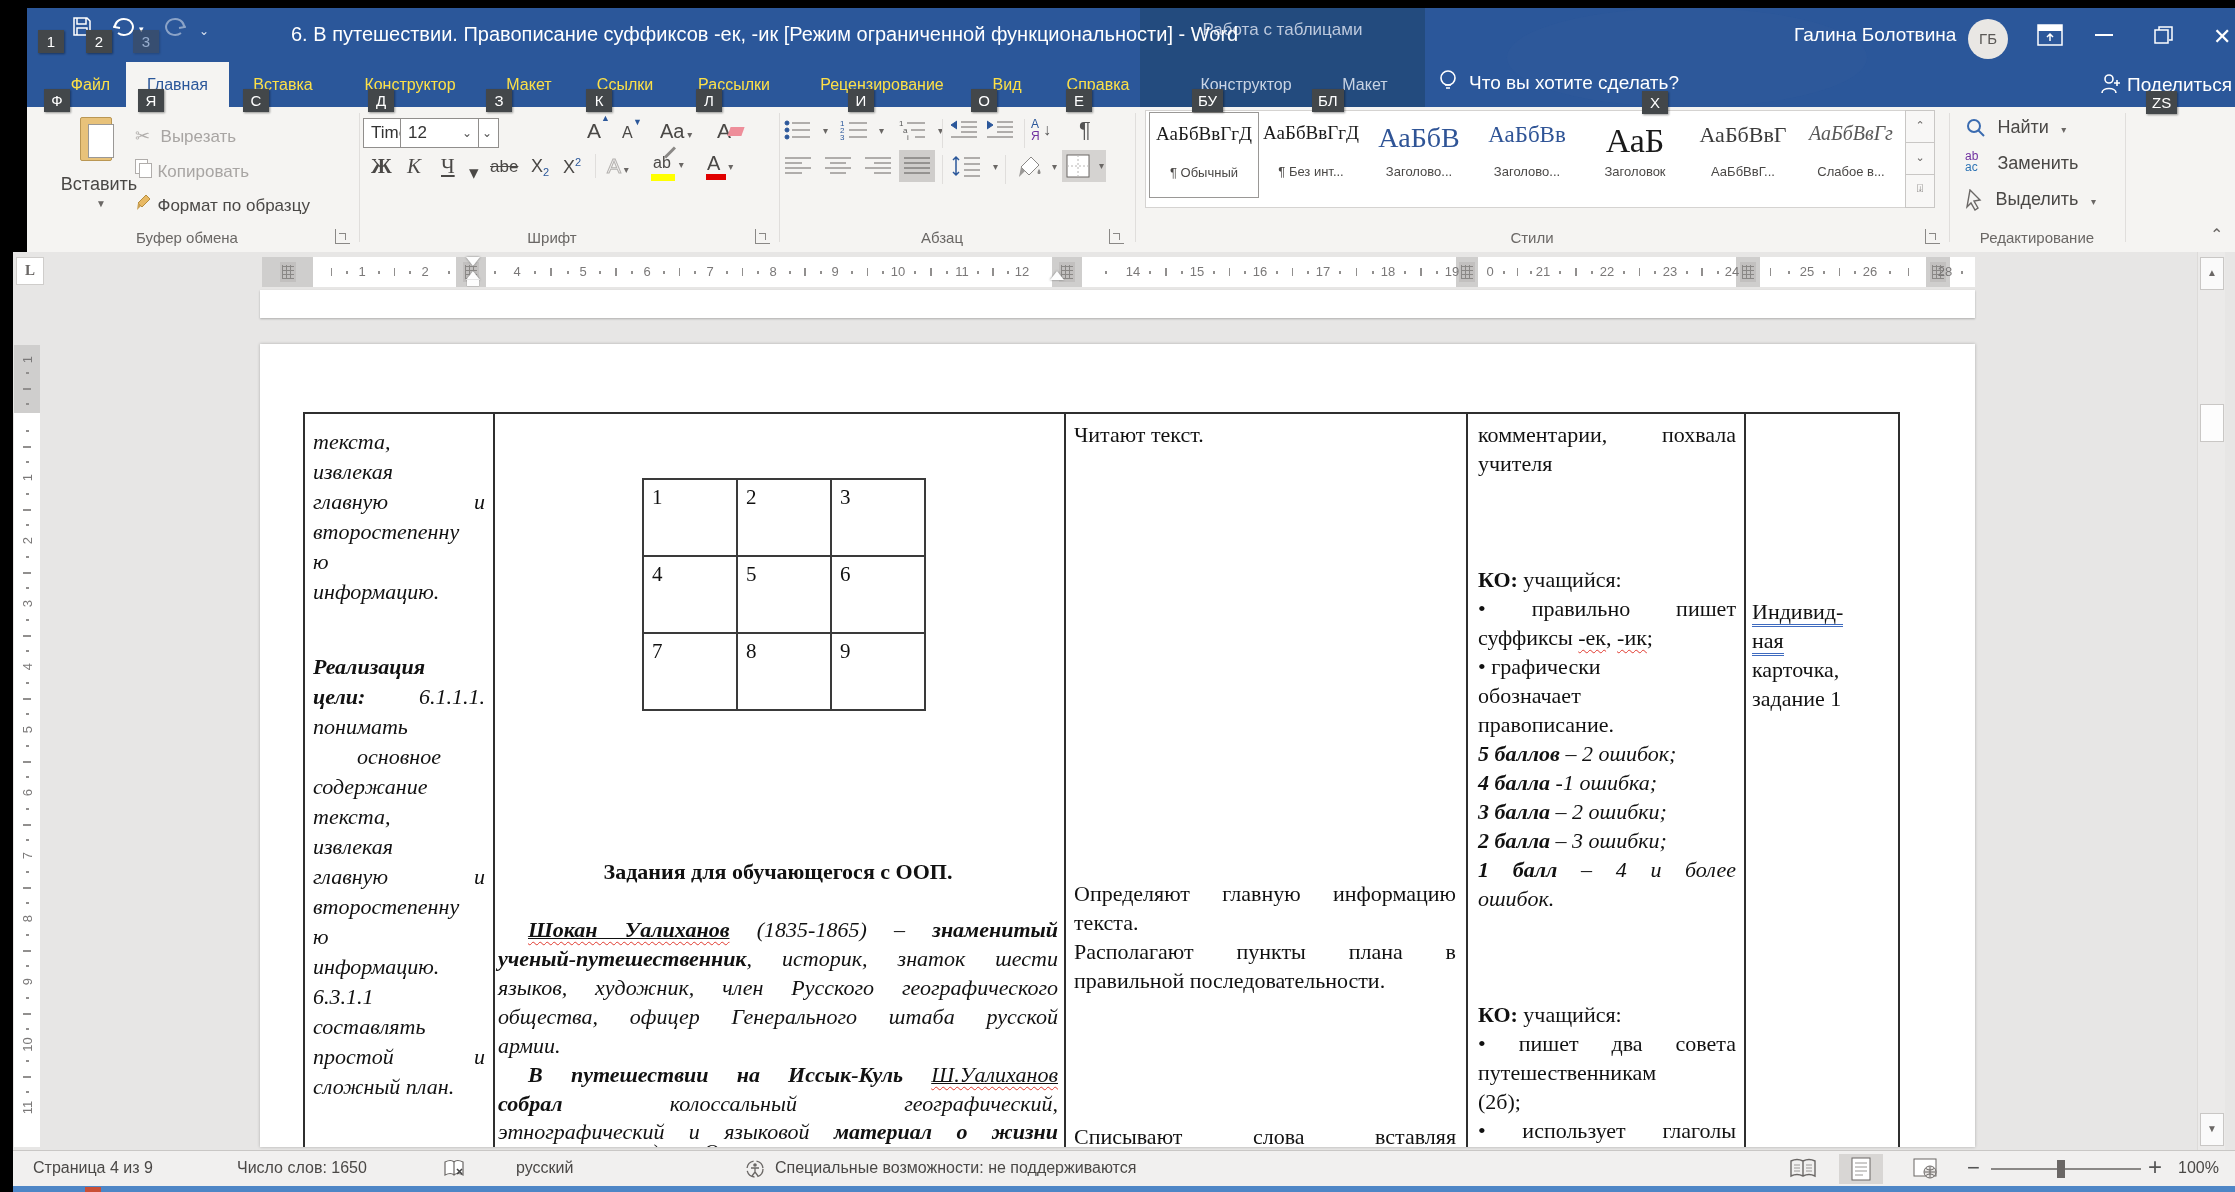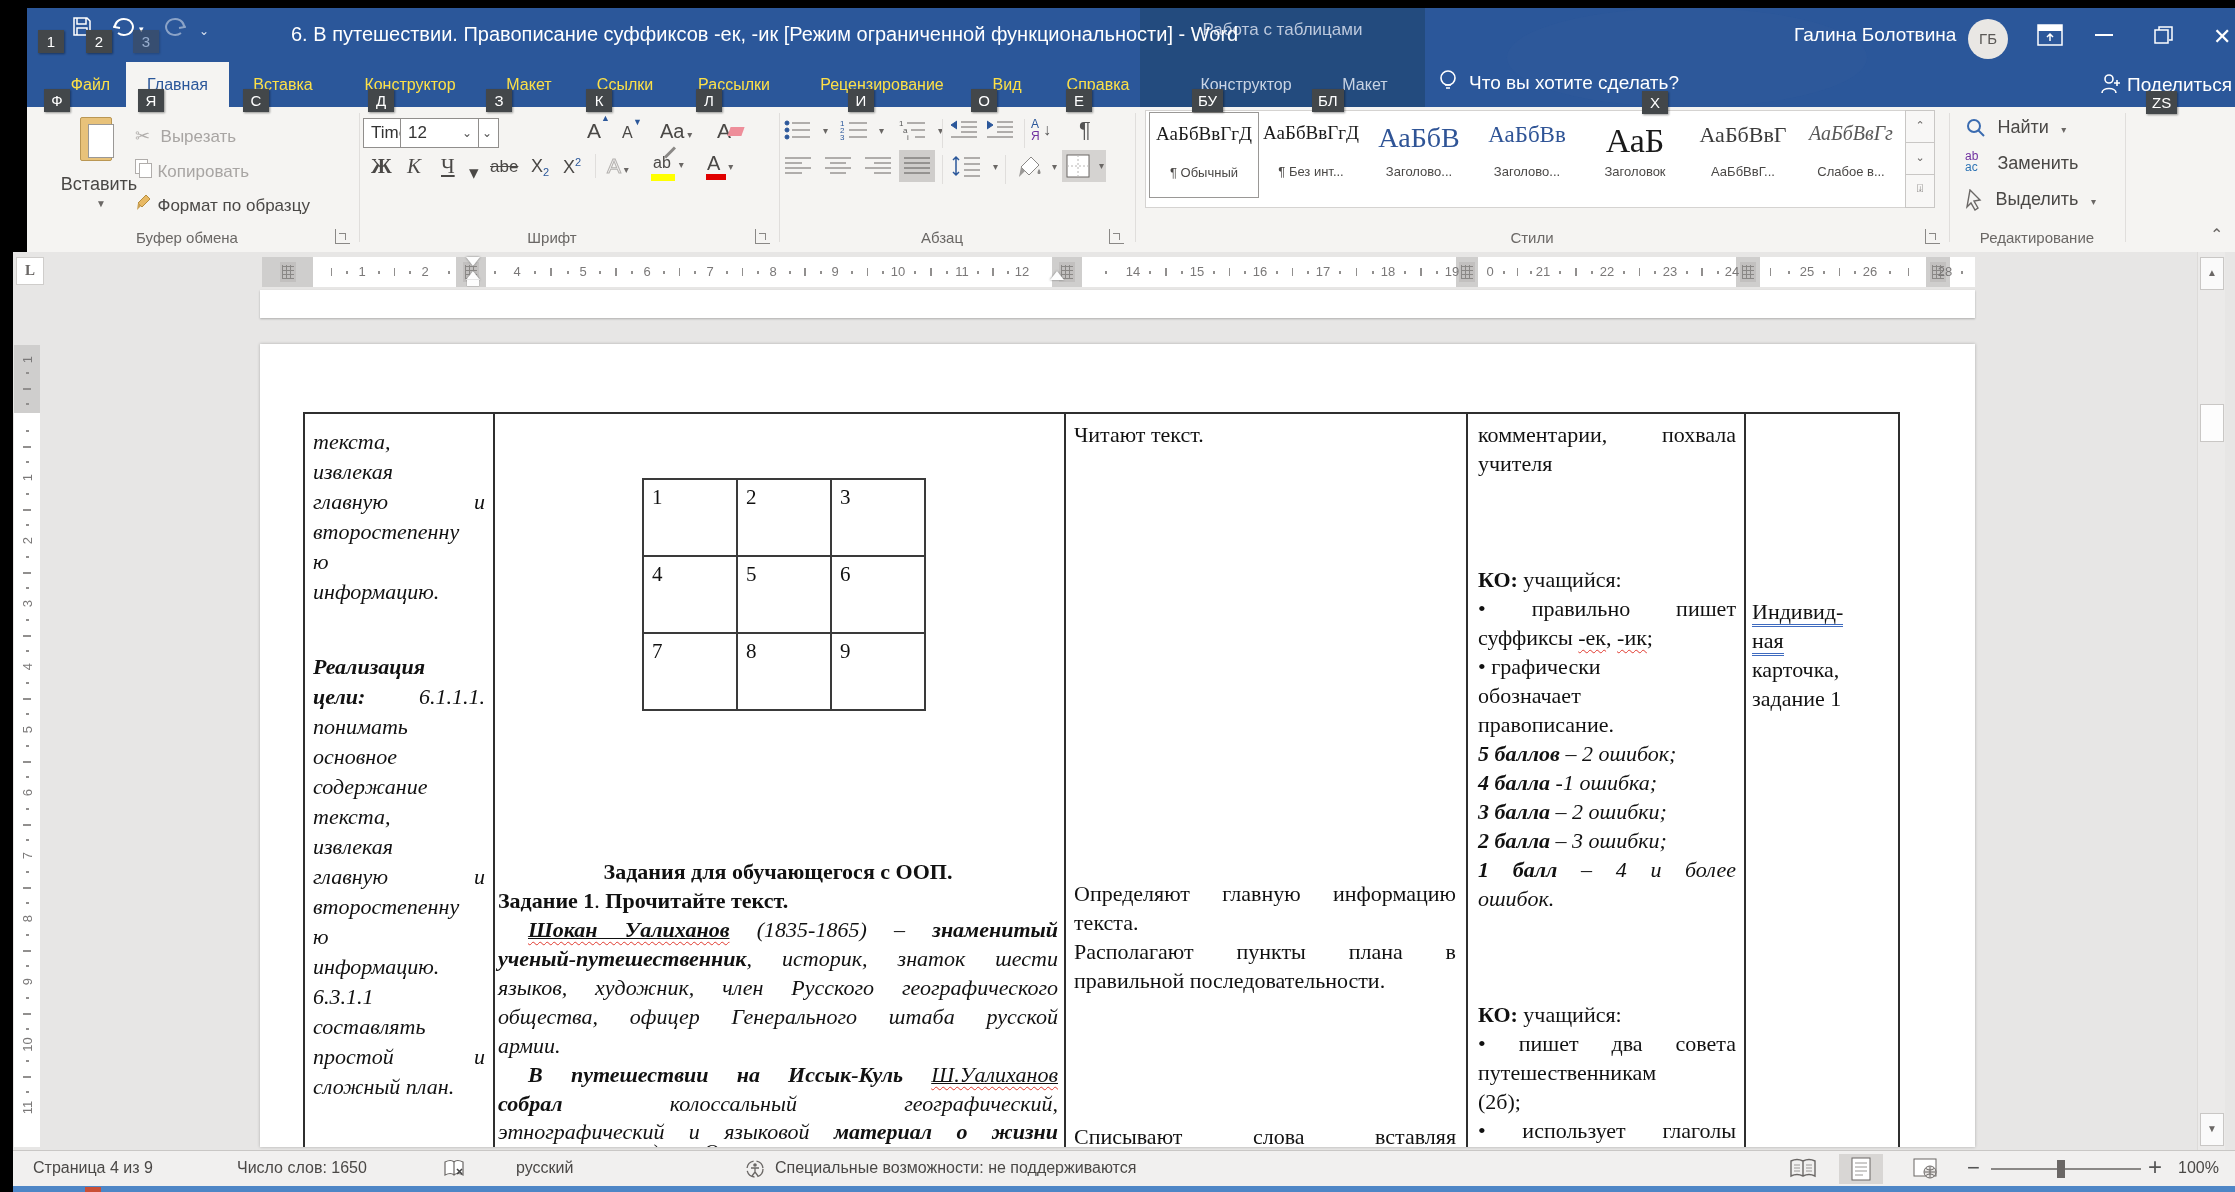--- a/index.html
+++ b/index.html
@@ -566,34 +566,33 @@
         <div class="abs" style="left: 580px; top: 295px; font-family: &quot;Liberation Serif&quot;, serif; font-size: 21px; color: rgb(17, 17, 17);">9</div>
         <div class="docline" style="left: 53px; top: 86px; width: 172px;"><span class="ri ">текста,</span></div>
         <div class="docline" style="left: 53px; top: 116px; width: 172px;"><span class="ri ">извлекая</span></div>
         <div class="docline jst" style="left: 53px; top: 146px; width: 172px;"><span class="ri ">главную и</span></div>
         <div class="docline" style="left: 53px; top: 176px; width: 172px;"><span class="ri ">второстепенну</span></div>
         <div class="docline" style="left: 53px; top: 206px; width: 172px;"><span class="ri ">ю</span></div>
         <div class="docline" style="left: 53px; top: 236px; width: 172px;"><span class="ri ">информацию.</span></div>
         <div class="docline" style="left: 53px; top: 311px; width: 172px;"><span class="rb ri ">Реализация</span></div>
         <div class="docline jst" style="left: 53px; top: 341px; width: 172px;"><span class="rb ri ">цели:</span><span class="ri "> 6.1.1.1.</span></div>
         <div class="docline" style="left: 53px; top: 371px; width: 172px;"><span class="ri ">понимать</span></div>
-        <div class="docline" style="left: 53px; top: 401px; width: 172px;"><span class="ri ">основное</span></div>
+        <div class="docline" style="left: 53px; top: 401px; width: 172px; text-align: center;"><span class="ri ">основное</span></div>
         <div class="docline" style="left: 53px; top: 431px; width: 172px;"><span class="ri ">содержание</span></div>
         <div class="docline" style="left: 53px; top: 461px; width: 172px;"><span class="ri ">текста,</span></div>
         <div class="docline" style="left: 53px; top: 491px; width: 172px;"><span class="ri ">извлекая</span></div>
         <div class="docline jst" style="left: 53px; top: 521px; width: 172px;"><span class="ri ">главную и</span></div>
         <div class="docline" style="left: 53px; top: 551px; width: 172px;"><span class="ri ">второстепенну</span></div>
         <div class="docline" style="left: 53px; top: 581px; width: 172px;"><span class="ri ">ю</span></div>
         <div class="docline" style="left: 53px; top: 611px; width: 172px;"><span class="ri ">информацию.</span></div>
         <div class="docline" style="left: 53px; top: 641px; width: 172px;"><span class="ri ">6.3.1.1</span></div>
         <div class="docline" style="left: 53px; top: 671px; width: 172px;"><span class="ri ">составлять</span></div>
         <div class="docline jst" style="left: 53px; top: 701px; width: 172px;"><span class="ri ">простой и</span></div>
         <div class="docline" style="left: 53px; top: 731px; width: 172px;"><span class="ri ">сложный план.</span></div>
         <div class="docline ctr" style="left: 238px; top: 516px; width: 560px;"><span class="rb ">Задания для обучающегося с ООП.</span></div>
-        <div class="docline" style="left: 238px; top: 545px; width: 560px;"><span class="rb ">Задание 1</span><span class="">. </span><span class="rb ">Прочитайте текст.</span></div>
         <div class="docline jst" style="left: 238px; top: 574px; width: 560px; text-indent: 30px;"><span class="ru"><span class="rb ri rw ">Шокан Уалиханов</span></span><span class="ri "> (1835-1865) – </span><span class="rb ri ">знаменитый</span></div>
         <div class="docline jst" style="left: 238px; top: 603px; width: 560px;"><span class="rb ri ">ученый-путешественник</span><span class="ri ">, историк, знаток шести</span></div>
         <div class="docline jst" style="left: 238px; top: 632px; width: 560px;"><span class="ri ">языков, художник, член Русского географического</span></div>
         <div class="docline jst" style="left: 238px; top: 661px; width: 560px;"><span class="ri ">общества, офицер Генерального штаба русской</span></div>
         <div class="docline" style="left: 238px; top: 690px; width: 560px;"><span class="ri ">армии.</span></div>
         <div class="docline jst" style="left: 238px; top: 748px; width: 560px;"><span class="rb ri ">собрал</span><span class="ri "> колоссальный географический,</span></div>
         <div class="docline jst" style="left: 238px; top: 719px; width: 560px; text-indent: 30px;"><span class="rb ri ">В путешествии на Иссык-Куль </span><span class="ru"><span class="ri rw ">Ш.Уалиханов</span></span></div>
         <div class="docline jst" style="left: 238px; top: 776px; width: 560px;"><span class="ri ">этнографический и языковой </span><span class="rb ri ">материал о жизни</span></div>
         <div class="docline" style="left: 238px; top: 796px; width: 560px;"><span class="ri ">&nbsp;&nbsp;&nbsp;&nbsp;&nbsp;&nbsp;&nbsp;&nbsp;&nbsp;&nbsp;&nbsp;&nbsp;&nbsp;&nbsp;&nbsp;&nbsp;&nbsp;&nbsp;&nbsp;&nbsp;&nbsp;&nbsp;&nbsp;&nbsp;&nbsp;&nbsp;&nbsp;&nbsp;) &nbsp;&nbsp;&nbsp;&nbsp;&nbsp;&nbsp; О</span></div>
         <div class="docline" style="left: 814px; top: 79px; width: 382px;"><span class="">Читают текст.</span></div>

